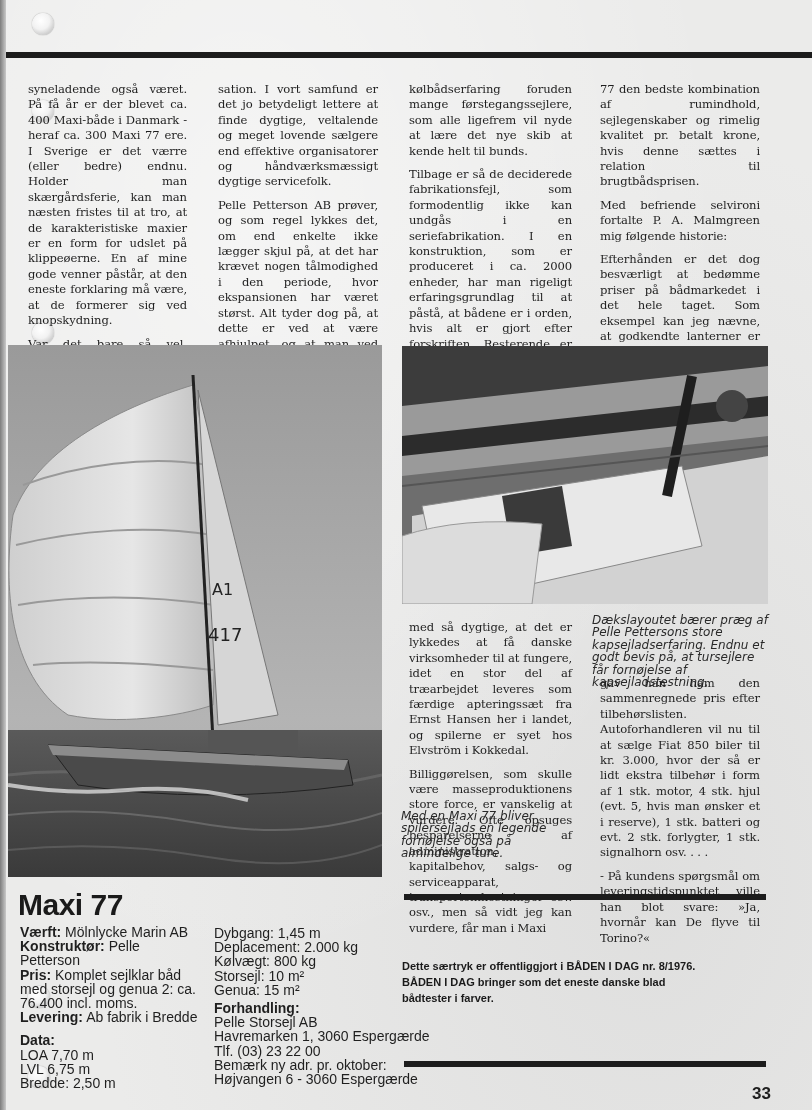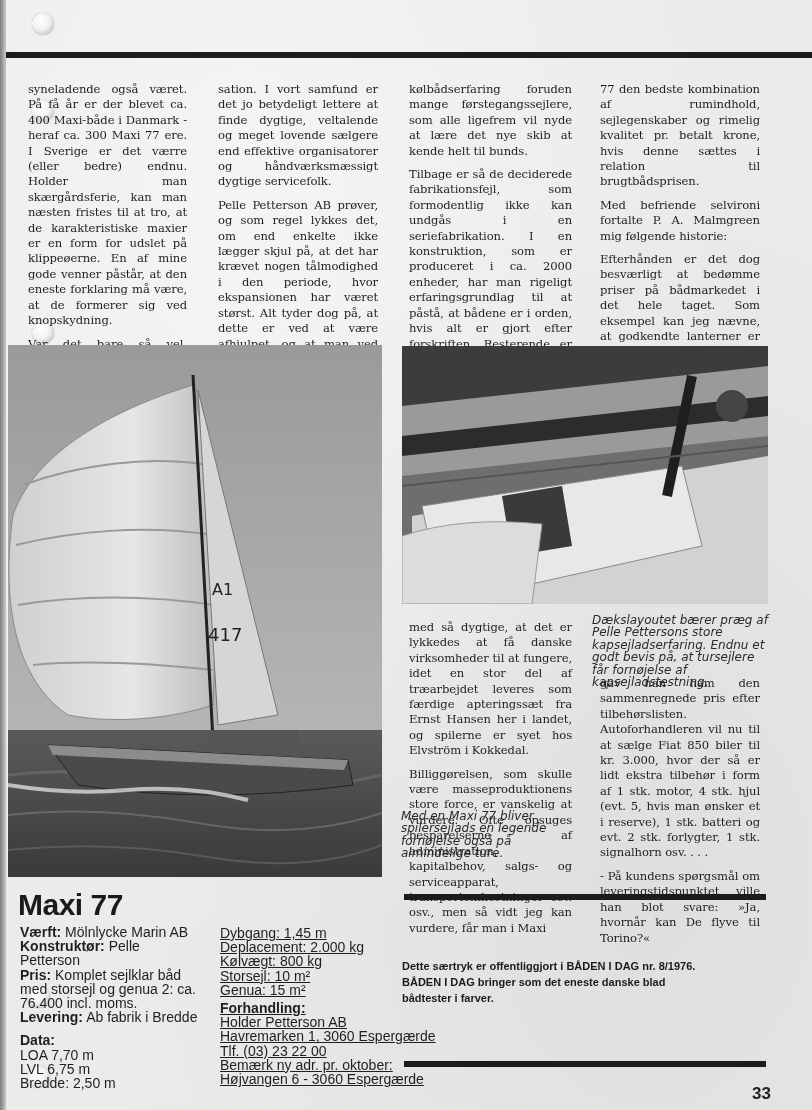--- a/index.html
+++ b/index.html
@@ -166,29 +166,29 @@
   <div><b>Konstruktør:</b><span> Pelle Petterson</span></div>
   <div><b>Pris:</b><span> Komplet sejlklar båd med storsejl og genua 2: ca. 76.400 incl. moms.</span></div>
   <div><b>Levering:</b><span> Ab fabrik i Bredde</span></div>
   <div class="gap"></div>
   <div><b>Data:</b></div>
   <div class="row">LOA 7,70 m</div>
   <div class="row">LVL 6,75 m</div>
   <div class="row">Bredde: 2,50 m</div>
 </div>
 
-<div class="abs specs" style="left:220px;top:926px;width:190px;text-decoration:underline;">
+<div class="abs specs" style="left:214px;top:926px;width:190px;">
   <div class="row">Dybgang: 1,45 m</div>
   <div class="row">Deplacement: 2.000 kg</div>
   <div class="row">Kølvægt: 800 kg</div>
   <div class="row">Storsejl: 10 m²</div>
   <div class="row">Genua: 15 m²</div>
   <div class="gap" style="height:4px"></div>
   <div><b>Forhandling:</b></div>
-  <div class="row">Holder Petterson AB</div>
+  <div class="row">Pelle Storsejl AB</div>
   <div class="row">Havremarken 1, 3060 Espergærde</div>
   <div class="row">Tlf. (03) 23 22 00</div>
   <div class="row">Bemærk ny adr. pr. oktober:</div>
   <div class="row">Højvangen 6 - 3060 Espergærde</div>
 </div>
 
 <div class="abs bar" style="left:404px;top:894px;width:362px;height:6px;"></div>
 <div class="abs notice" style="left:402px;top:958px;width:380px;">
   <div>Dette særtryk er offentliggjort i BÅDEN I DAG nr. 8/1976.</div>
   <div>BÅDEN I DAG bringer som det eneste danske blad</div>

